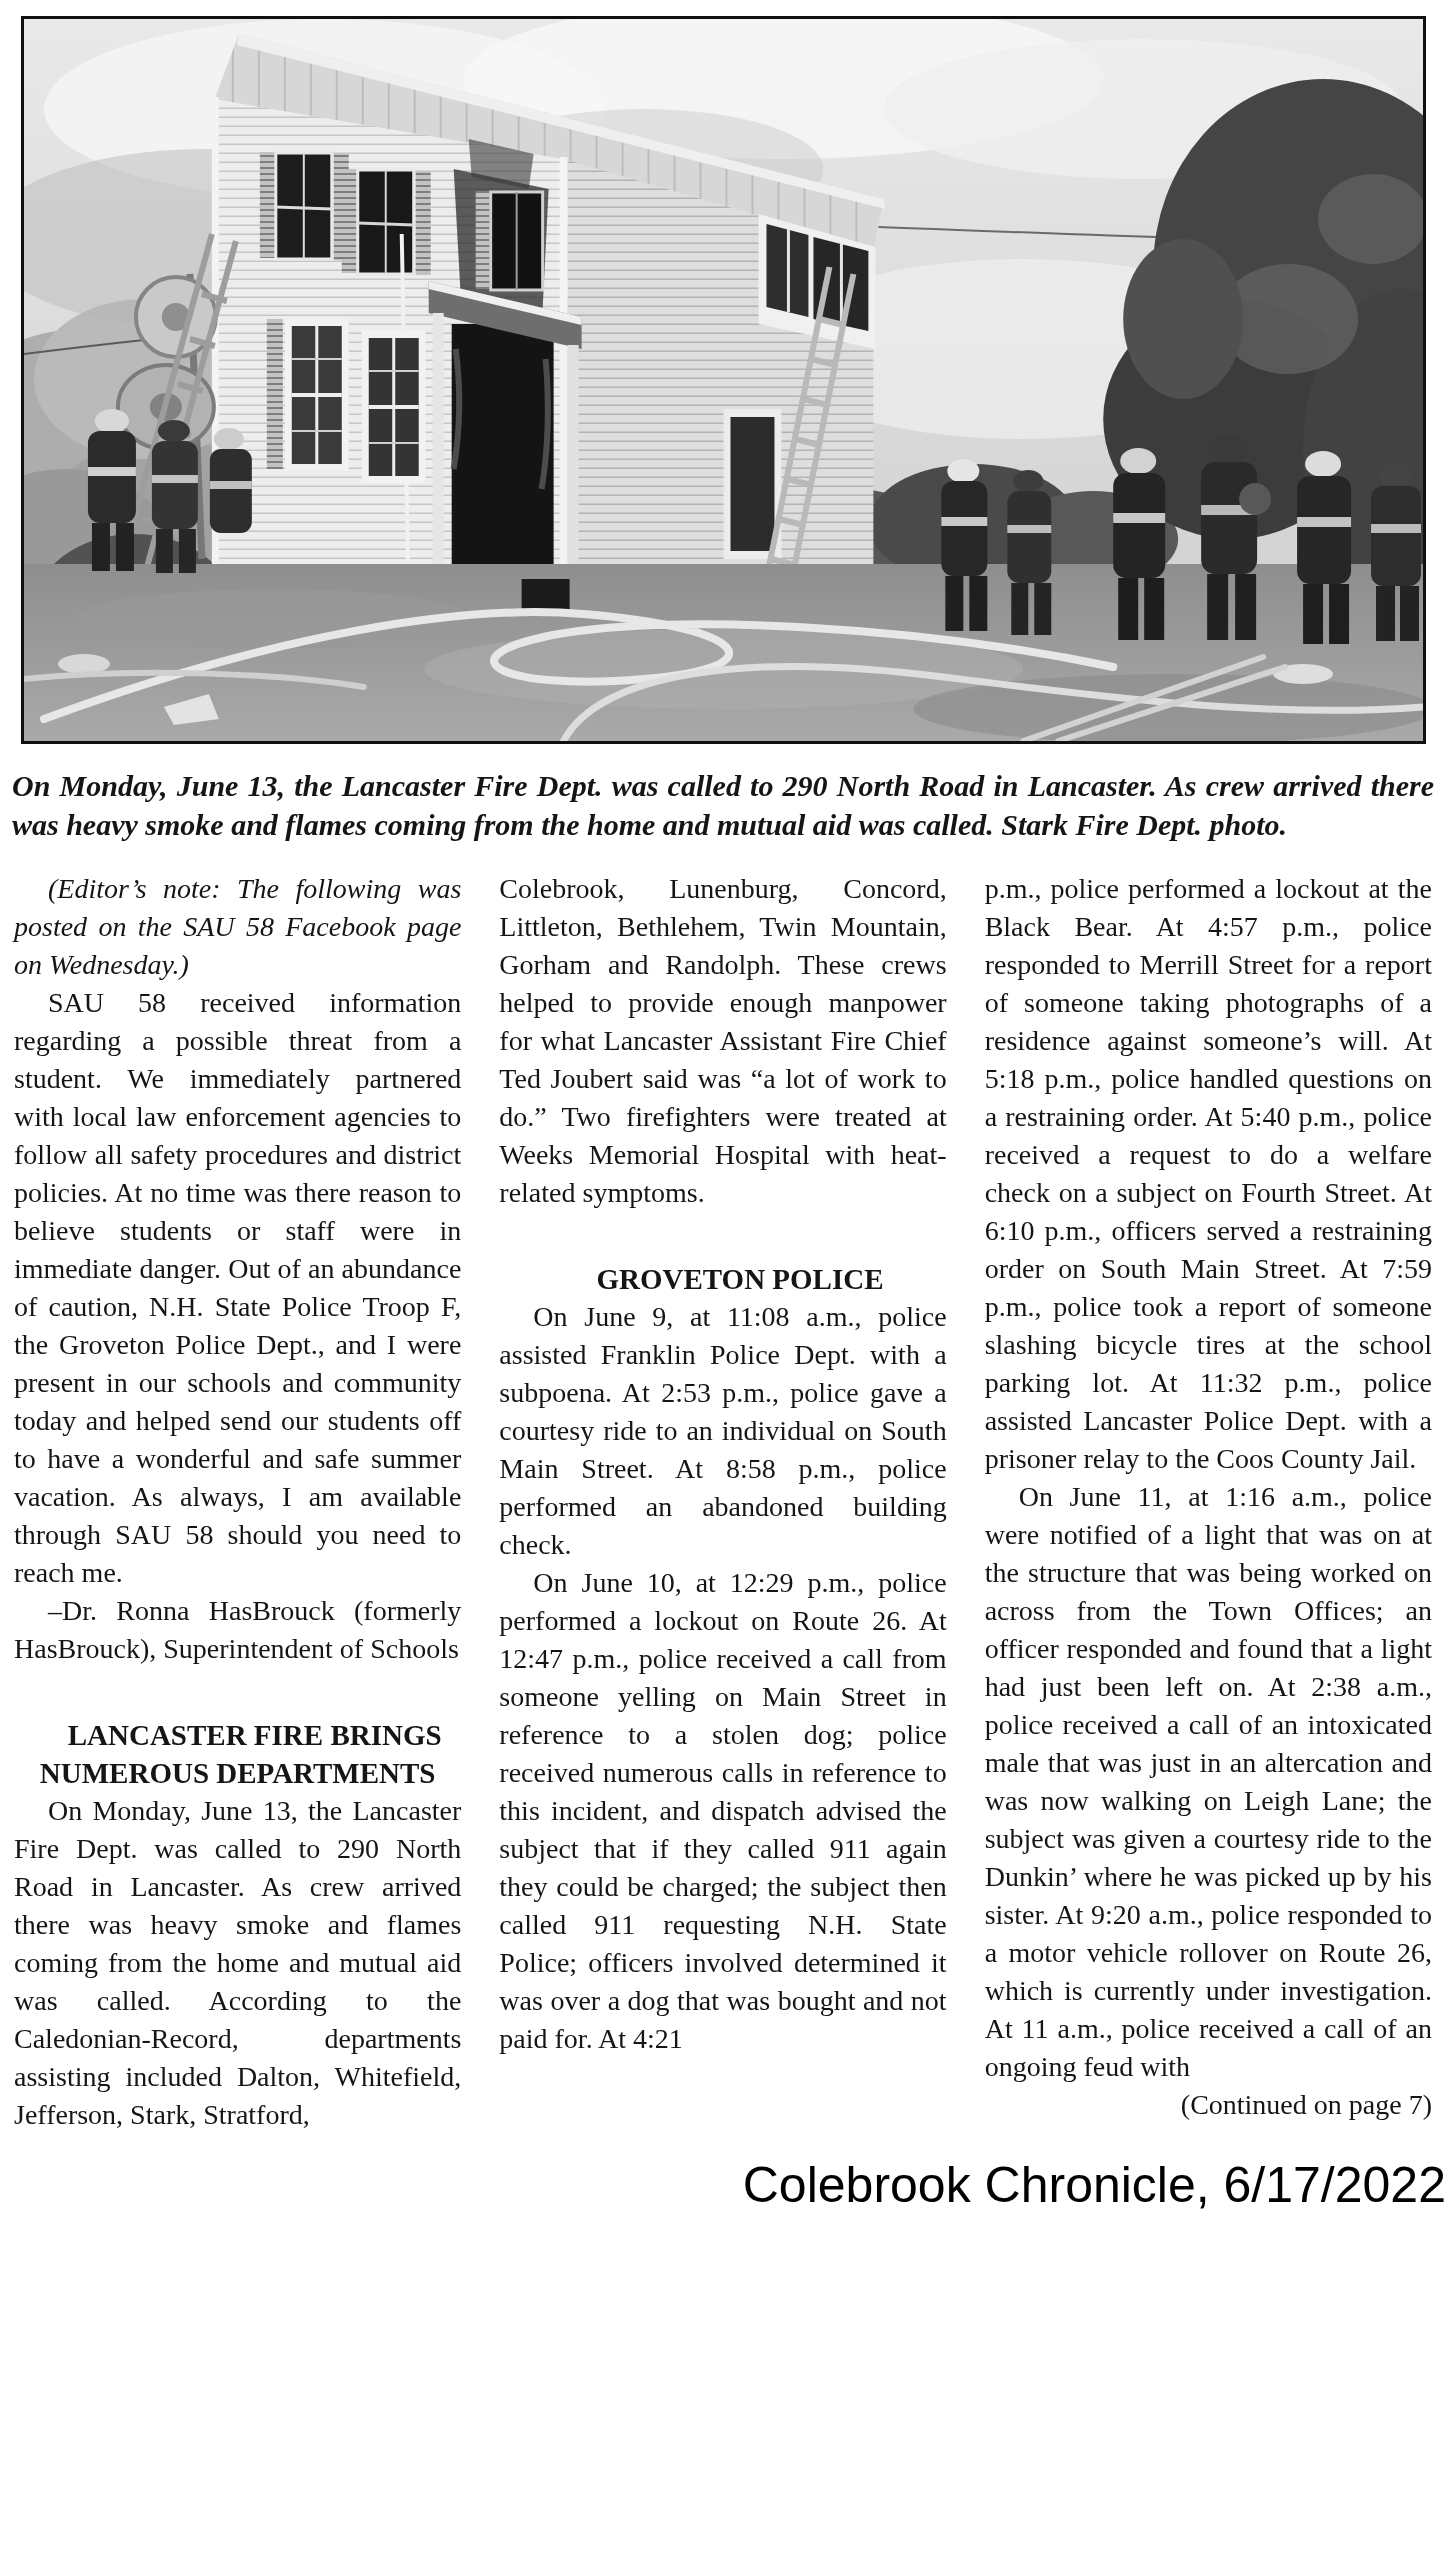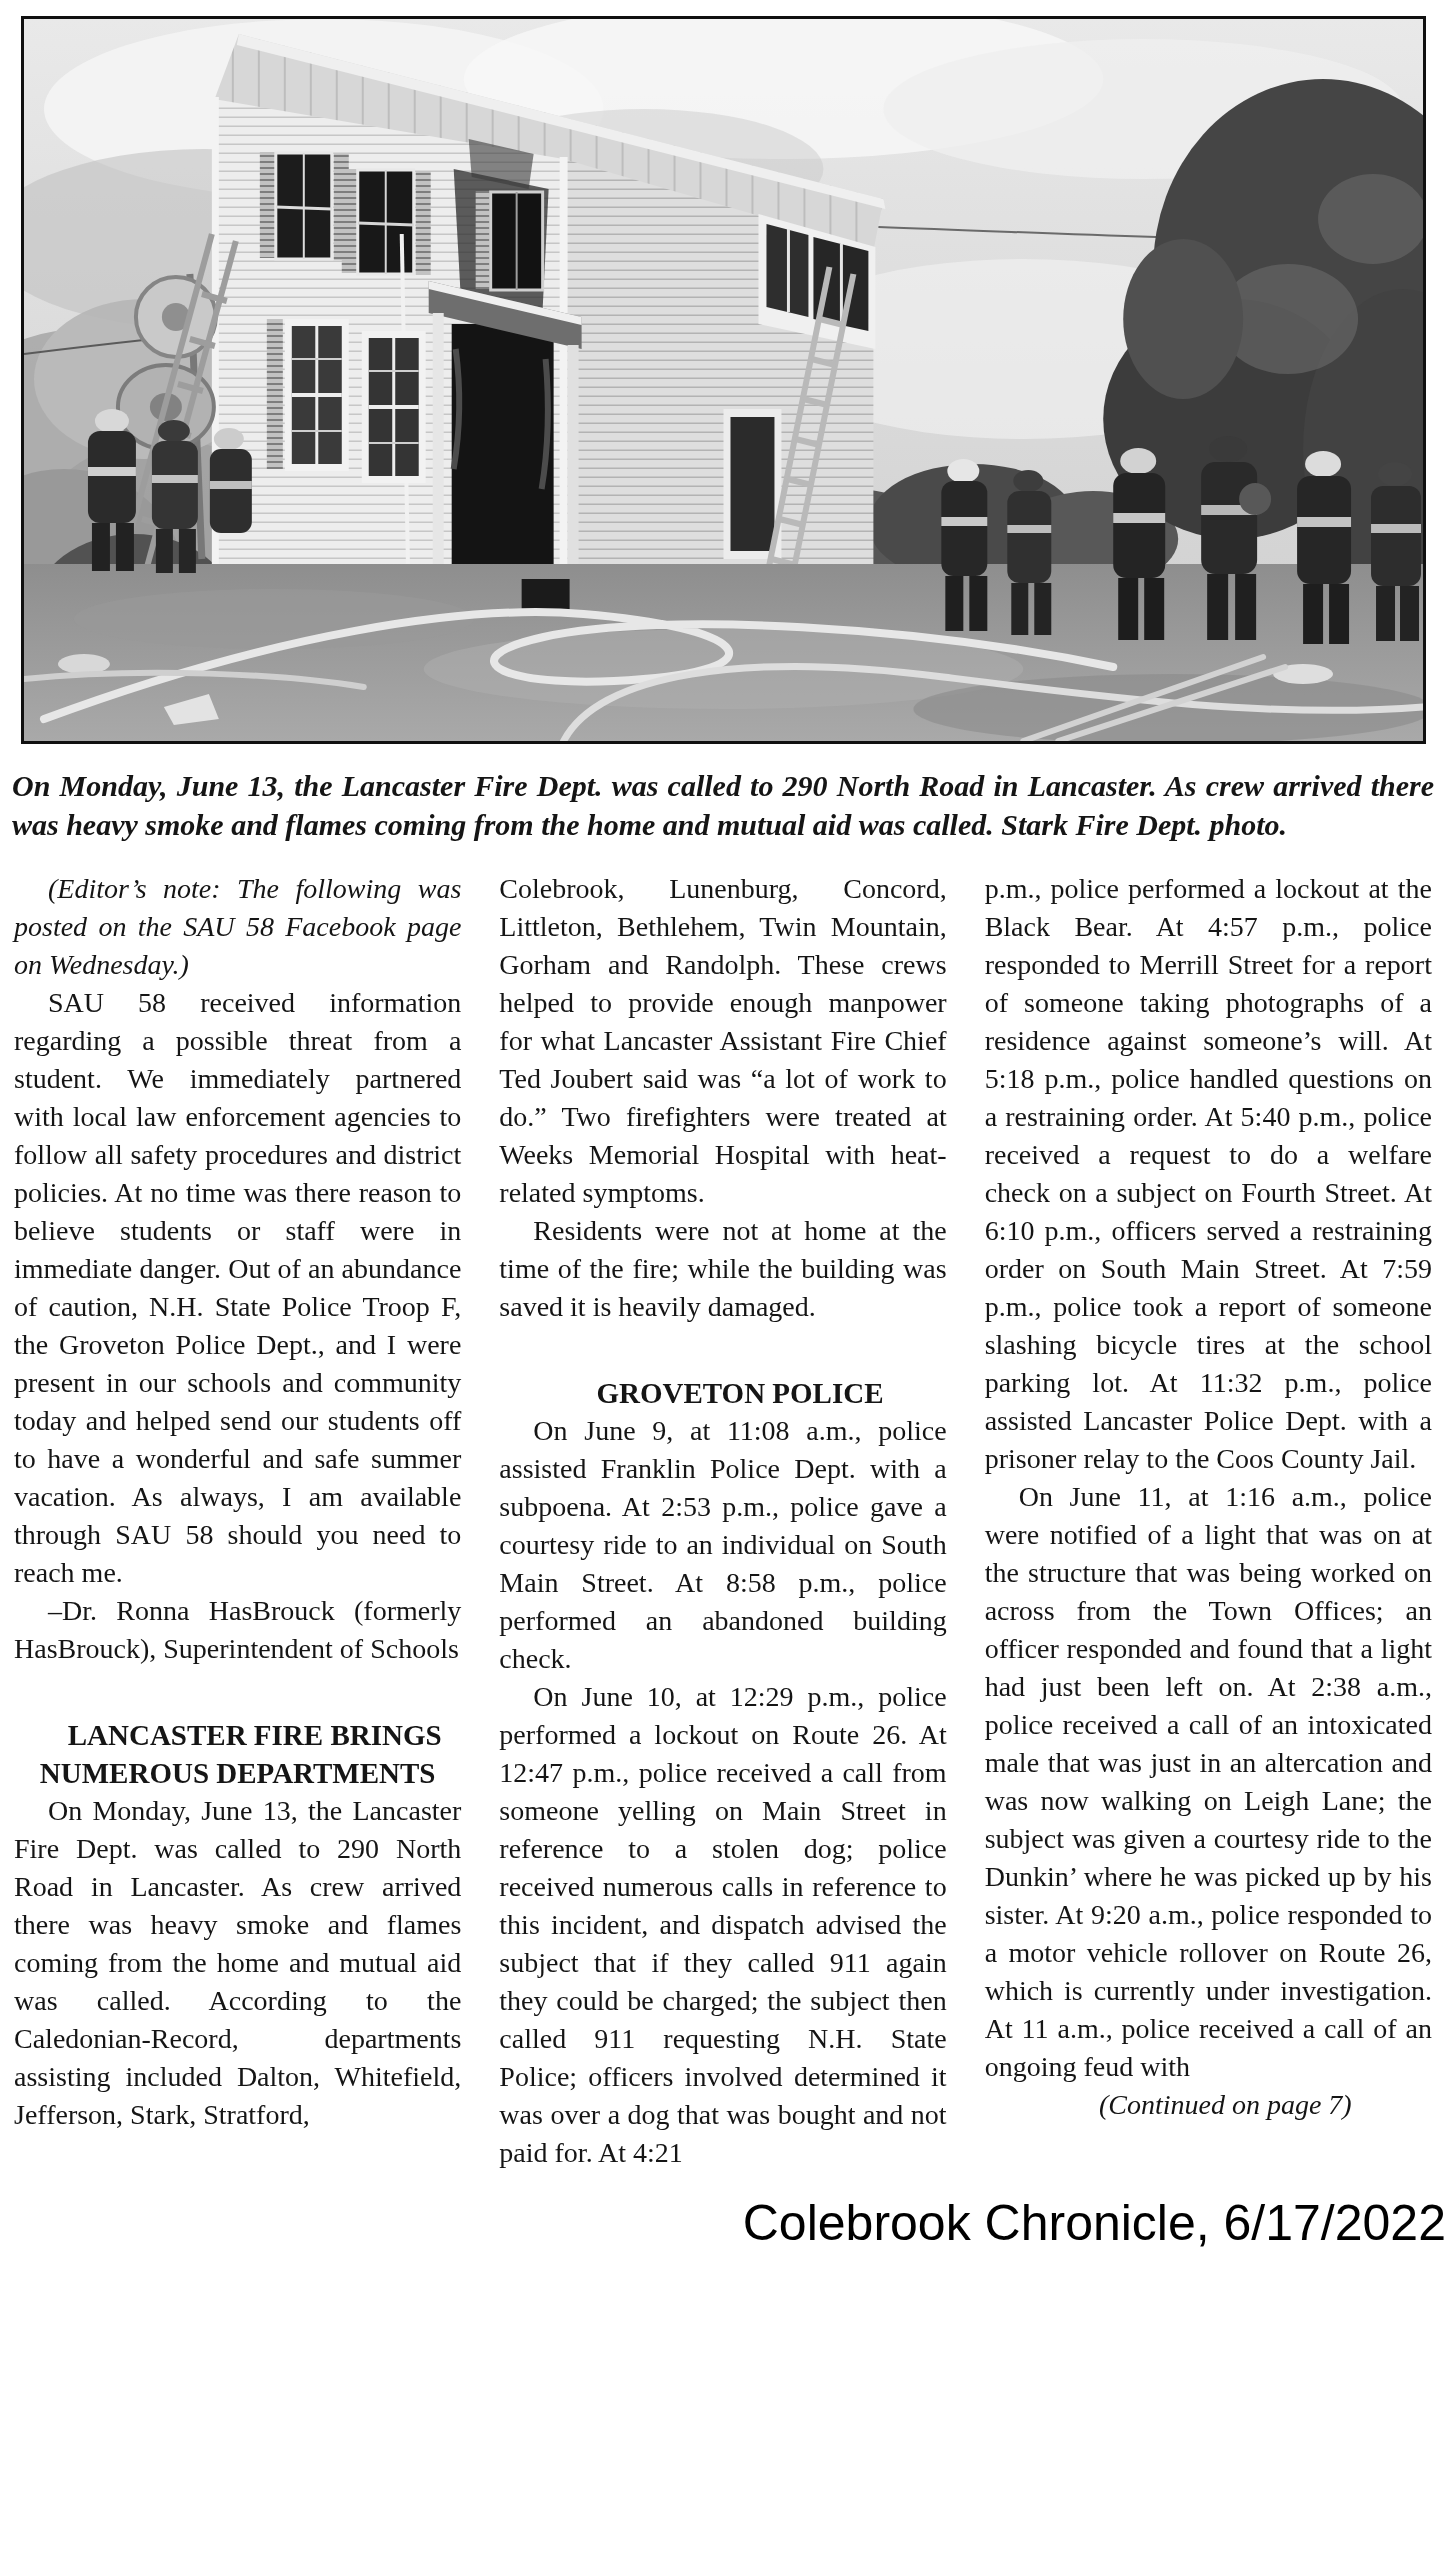--- a/index.html
+++ b/index.html
@@ -48,22 +48,21 @@
     text-align: center;
     text-indent: 0;
     font-size: 29px;
     line-height: 38px;
     margin: 0 0 6px 0;
   }
   .headline.mid { margin-top: 48px; }
   .editors-note { font-style: italic; }
   .bold-inline { font-weight: normal; }
   .continued {
-    text-align: center;
-    font-style: italic;
+    text-align: right;
     text-indent: 0;
   }
   .footer {
     margin-top: 22px;
     text-align: right;
     font-family: "Liberation Sans", sans-serif;
     font-size: 50px;
     color: #000;
   }
 </style>
@@ -345,21 +344,20 @@
   <div class="col">
     <p class="editors-note">(Editor’s note: The following was posted on the SAU 58 Facebook page on Wednesday.)</p>
     <p>SAU 58 received information regarding a possible threat from a student. We immediately partnered with local law enforcement agencies to follow all safety procedures and district policies. At no time was there reason to believe students or staff were in immediate danger. Out of an abundance of caution, N.H. State Police Troop F, the Groveton Police Dept., and I were present in our schools and community today and helped send our students off to have a wonderful and safe summer vacation. As always, I am available through SAU 58 should you need to reach me.</p>
     <p>–Dr. Ronna HasBrouck (formerly HasBrouck), Superintendent of Schools</p>
     <p class="headline mid">LANCASTER FIRE BRINGS NUMEROUS DEPARTMENTS</p>
     <p><span>On Monday, June 13, the Lancaster Fire Dept. was called to 290 North Road in Lancaster. As crew arrived there was heavy smoke and flames coming from the home and mutual aid was called. According to the </span><span class="bold-inline">Caledonian-Record</span><span>, departments assisting included Dalton, Whitefield, Jefferson, Stark, Stratford,</span></p>
   </div>
 
   <div class="col">
     <p class="noindent">Colebrook, Lunenburg, Concord, Littleton, Bethlehem, Twin Mountain, Gorham and Randolph. These crews helped to provide enough manpower for what Lancaster Assistant Fire Chief Ted Joubert said was “a lot of work to do.” Two firefighters were treated at Weeks Memorial Hospital with heat-related symptoms.</p>
-    <p>Residents were not at home at the time of the fire; while the building was saved it is heavily damaged.</p>
     <p class="headline mid">GROVETON POLICE</p>
     <p>On June 9, at 11:08 a.m., police assisted Franklin Police Dept. with a subpoena. At 2:53 p.m., police gave a courtesy ride to an individual on South Main Street. At 8:58 p.m., police performed an abandoned building check.</p>
     <p>On June 10, at 12:29 p.m., police performed a lockout on Route 26. At 12:47 p.m., police received a call from someone yelling on Main Street in reference to a stolen dog; police received numerous calls in reference to this incident, and dispatch advised the subject that if they called 911 again they could be charged; the subject then called 911 requesting N.H. State Police; officers involved determined it was over a dog that was bought and not paid for. At 4:21</p>
   </div>
 
   <div class="col">
     <p class="noindent">p.m., police performed a lockout at the Black Bear. At 4:57 p.m., police responded to Merrill Street for a report of someone taking photographs of a residence against someone’s will. At 5:18 p.m., police handled questions on a restraining order. At 5:40 p.m., police received a request to do a welfare check on a subject on Fourth Street. At 6:10 p.m., officers served a restraining order on South Main Street. At 7:59 p.m., police took a report of someone slashing bicycle tires at the school parking lot. At 11:32 p.m., police assisted Lancaster Police Dept. with a prisoner relay to the Coos County Jail.</p>
     <p>On June 11, at 1:16 a.m., police were notified of a light that was on at the structure that was being worked on across from the Town Offices; an officer responded and found that a light had just been left on. At 2:38 a.m., police received a call of an intoxicated male that was just in an altercation and was now walking on Leigh Lane; the subject was given a courtesy ride to the Dunkin’ where he was picked up by his sister. At 9:20 a.m., police responded to a motor vehicle rollover on Route 26, which is currently under investigation. At 11 a.m., police received a call of an ongoing feud with</p>
     <p class="continued">(Continued on page 7)</p>
   </div>

